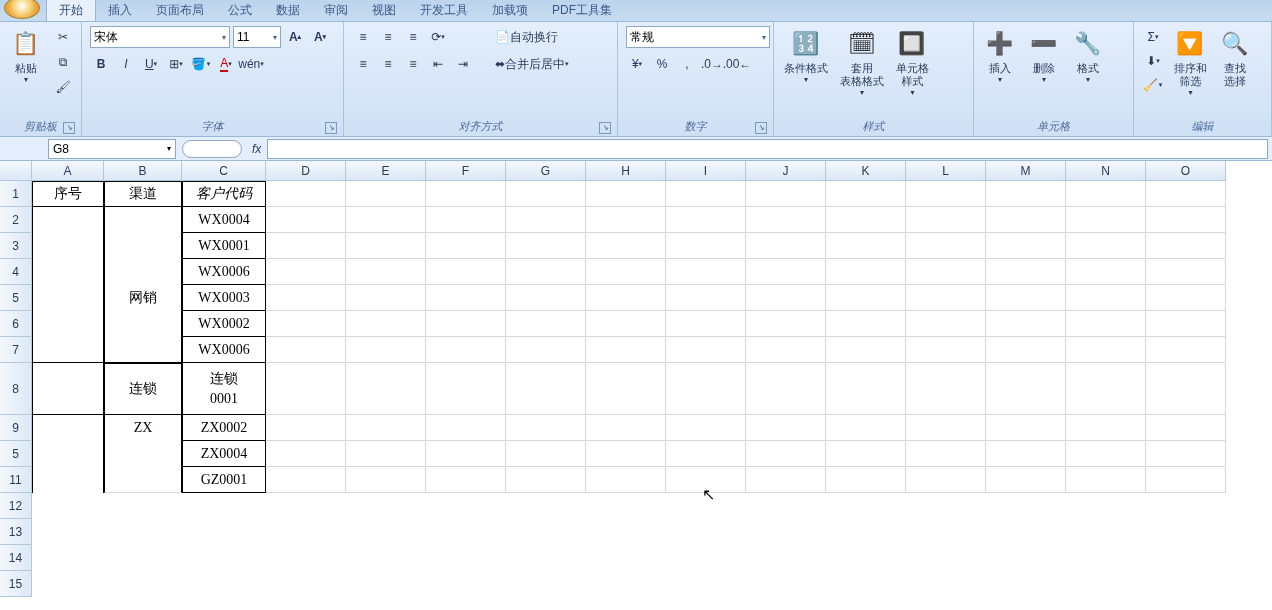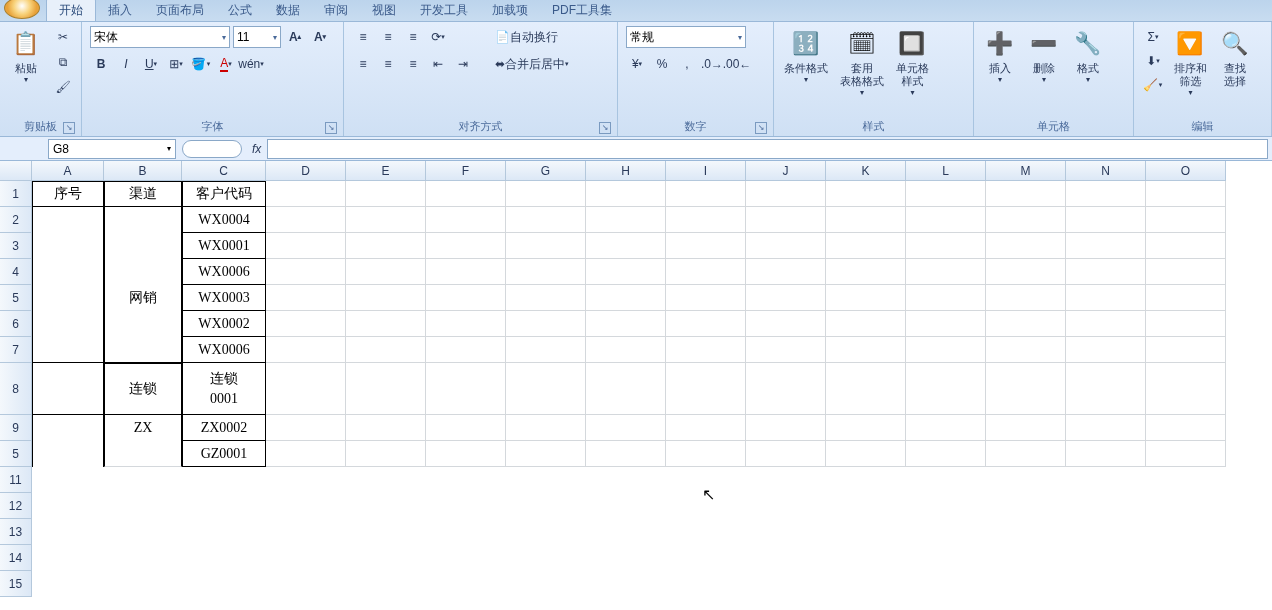--- a/index.html
+++ b/index.html
@@ -9,21 +9,21 @@
 .tabs { display: flex; align-items: flex-end; height: 22px; background: linear-gradient(#bcd4ec,#c8dcf0); padding-left: 4px; border-bottom:1px solid #9ab8d8;}
 .office-btn { width:36px; height:22px; background: radial-gradient(circle at 50% 40%, #fff, #f8d27a 40%, #e8a23a 70%);
   border-radius:50%; border:1px solid #a88030; margin-right:6px; position:relative; top:-2px;}
 .tab { padding: 3px 12px 2px; color:#3a5a8a; cursor:pointer; font-size:12px;}
 .tab.active { background:#e8f0fa; border:1px solid #9ab8d8; border-bottom:none; border-radius:3px 3px 0 0; color:#2a4a7a;}
 
 
 .ribbon { display:flex; height:115px; background:linear-gradient(#e4eefc,#cfe0f4); border-bottom:1px solid #9ab8d8;}
 .group { border-right:1px solid #a8c4e0; display:flex; flex-direction:column; padding:2px 4px 0;}
 .group-body { flex:1; display:flex; align-items:flex-start;}
-.group-label { text-align:center; font-size:11px; color:#4a6a9a; padding:2px 0; position:relative;}
+.group-label { text-align:center; font-size:11px; color:#4a6a9a; padding:2px 0; position:relative;font-style:italic;}
 .group-label .dlaunch { position:absolute; right:2px; bottom:2px; width:12px; height:12px; border:1px solid #7a9ac0; font-size:8px; line-height:10px; text-align:center; color:#4a6a9a;}
 
 .bigbtn { display:flex; flex-direction:column; align-items:center; justify-content:flex-start; padding:4px 6px; cursor:pointer; min-width:44px;}
 .bigbtn .ico { width:32px; height:32px; margin-bottom:2px; display:flex; align-items:center; justify-content:center; font-size:22px;}
 .bigbtn .lbl { font-size:11px; color:#2a3a5a; text-align:center; line-height:13px;}
 .bigbtn .dd { font-size:8px; color:#2a3a5a;}
 
 .col { display:flex; flex-direction:column; gap:3px; padding:2px 4px;}
 .row { display:flex; gap:3px; align-items:center;}
 .smallbtn { width:22px; height:22px; border:1px solid transparent; display:flex; align-items:center; justify-content:center; cursor:pointer; font-size:12px; color:#2a3a5a;}
@@ -152,21 +152,21 @@
             <div class="smallbtn" style="width:auto;padding:0 4px">⬌ <span>合并后居中</span> <span style="font-size:7px">▾</span></div>
           </div>
       </div>
     </div>
     <div class="group-label"><span>对齐方式</span><div class="dlaunch">↘</div></div>
   </div>
 
   <div class="group" style="width:156px">
     <div class="group-body">
       <div class="col" style="gap:5px">
-        <div class="combo" style="width:120px">
+        <div class="combo" style="width:144px">
             <span>常规</span>
             <span class="arrow">▾</span>
           </div>
         <div class="row">
           <div class="smallbtn">¥<span style="font-size:7px">▾</span></div>
           <div class="smallbtn">%</div>
           <div class="smallbtn">,</div>
           <div class="smallbtn">.0→</div>
           <div class="smallbtn">.00←</div>
         </div>
@@ -287,21 +287,21 @@
       <div class="rowhead" style="height: 26px;">11</div>
       <div class="rowhead" style="height: 26px;">12</div>
       <div class="rowhead" style="height: 26px;">13</div>
       <div class="rowhead" style="height: 26px;">14</div>
       <div class="rowhead" style="height: 26px;">15</div>
     </div>
   <div class="grid" id="grid">
       <div class="gridrow">
         <div class="cell" style="width: 72px; height: 26px; border-width: 1px; border-style: solid; border-color: rgb(0, 0, 0);">序号</div>
         <div class="cell" style="width: 78px; height: 26px; border-width: 1px; border-style: solid; border-color: rgb(0, 0, 0);">渠道</div>
-        <div class="cell" style="width: 84px; height: 26px; border-width: 1px; border-style: solid; border-color: rgb(0, 0, 0);">客户代码</div>
+        <div class="cell" style="width: 84px; height: 26px; border-width: 1px; border-style: solid; border-color: rgb(0, 0, 0); font-style: italic;">客户代码</div>
         <div class="cell" style="width: 80px; height: 26px;"></div>
         <div class="cell" style="width: 80px; height: 26px;"></div>
         <div class="cell" style="width: 80px; height: 26px;"></div>
         <div class="cell" style="width: 80px; height: 26px;"></div>
         <div class="cell" style="width: 80px; height: 26px;"></div>
         <div class="cell" style="width: 80px; height: 26px;"></div>
         <div class="cell" style="width: 80px; height: 26px;"></div>
         <div class="cell" style="width: 80px; height: 26px;"></div>
         <div class="cell" style="width: 80px; height: 26px;"></div>
         <div class="cell" style="width: 80px; height: 26px;"></div>
@@ -439,20 +439,37 @@
         <div class="cell" style="width: 80px; height: 26px;"></div>
         <div class="cell" style="width: 80px; height: 26px;"></div>
         <div class="cell" style="width: 80px; height: 26px;"></div>
         <div class="cell" style="width: 80px; height: 26px;"></div>
         <div class="cell" style="width: 80px; height: 26px;"></div>
         <div class="cell" style="width: 80px; height: 26px;"></div>
         <div class="cell" style="width: 80px; height: 26px;"></div>
       </div>
       <div class="gridrow">
         <div class="cell" style="width: 72px; height: 26px; border-left: 1px solid rgb(0, 0, 0); border-right: 1px solid rgb(0, 0, 0); border-bottom: none;"></div>
+        <div class="cell" style="width: 78px; height: 26px; border-left: 1px solid rgb(0, 0, 0); border-right: 1px solid rgb(0, 0, 0); border-bottom: none;"></div>
+        <div class="cell" style="width: 84px; height: 26px; border-left: 1px solid rgb(0, 0, 0); border-right: 1px solid rgb(0, 0, 0); border-bottom: 1px solid rgb(0, 0, 0);">ZX0004</div>
+        <div class="cell" style="width: 80px; height: 26px;"></div>
+        <div class="cell" style="width: 80px; height: 26px;"></div>
+        <div class="cell" style="width: 80px; height: 26px;"></div>
+        <div class="cell" style="width: 80px; height: 26px;"></div>
+        <div class="cell" style="width: 80px; height: 26px;"></div>
+        <div class="cell" style="width: 80px; height: 26px;"></div>
+        <div class="cell" style="width: 80px; height: 26px;"></div>
+        <div class="cell" style="width: 80px; height: 26px;"></div>
+        <div class="cell" style="width: 80px; height: 26px;"></div>
+        <div class="cell" style="width: 80px; height: 26px;"></div>
+        <div class="cell" style="width: 80px; height: 26px;"></div>
+        <div class="cell" style="width: 80px; height: 26px;"></div>
+      </div>
+      <div class="gridrow">
+        <div class="cell" style="width: 72px; height: 26px; border-left: 1px solid rgb(0, 0, 0); border-right: 1px solid rgb(0, 0, 0); border-bottom: none;"></div>
         <div class="cell" style="width: 78px; height: 26px; border-left: 1px solid rgb(0, 0, 0); border-right: 1px solid rgb(0, 0, 0);"></div>
         <div class="cell" style="width: 84px; height: 26px; border-left: 1px solid rgb(0, 0, 0); border-right: 1px solid rgb(0, 0, 0); border-bottom: 1px solid rgb(0, 0, 0);">GZ0001</div>
         <div class="cell" style="width: 80px; height: 26px;"></div>
         <div class="cell" style="width: 80px; height: 26px;"></div>
         <div class="cell" style="width: 80px; height: 26px;"></div>
         <div class="cell" style="width: 80px; height: 26px;"></div>
         <div class="cell" style="width: 80px; height: 26px;"></div>
         <div class="cell" style="width: 80px; height: 26px;"></div>
         <div class="cell" style="width: 80px; height: 26px;"></div>
         <div class="cell" style="width: 80px; height: 26px;"></div>

